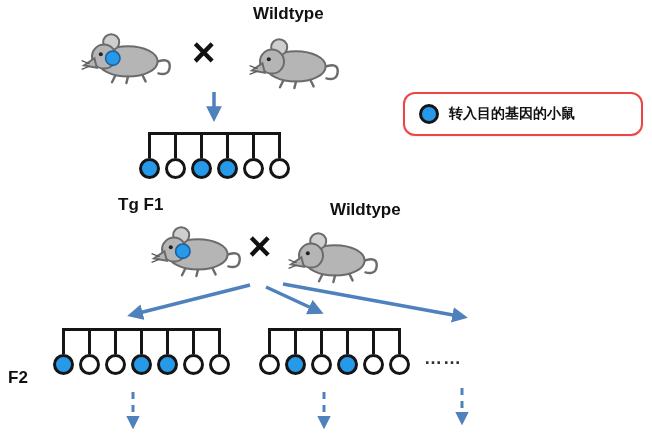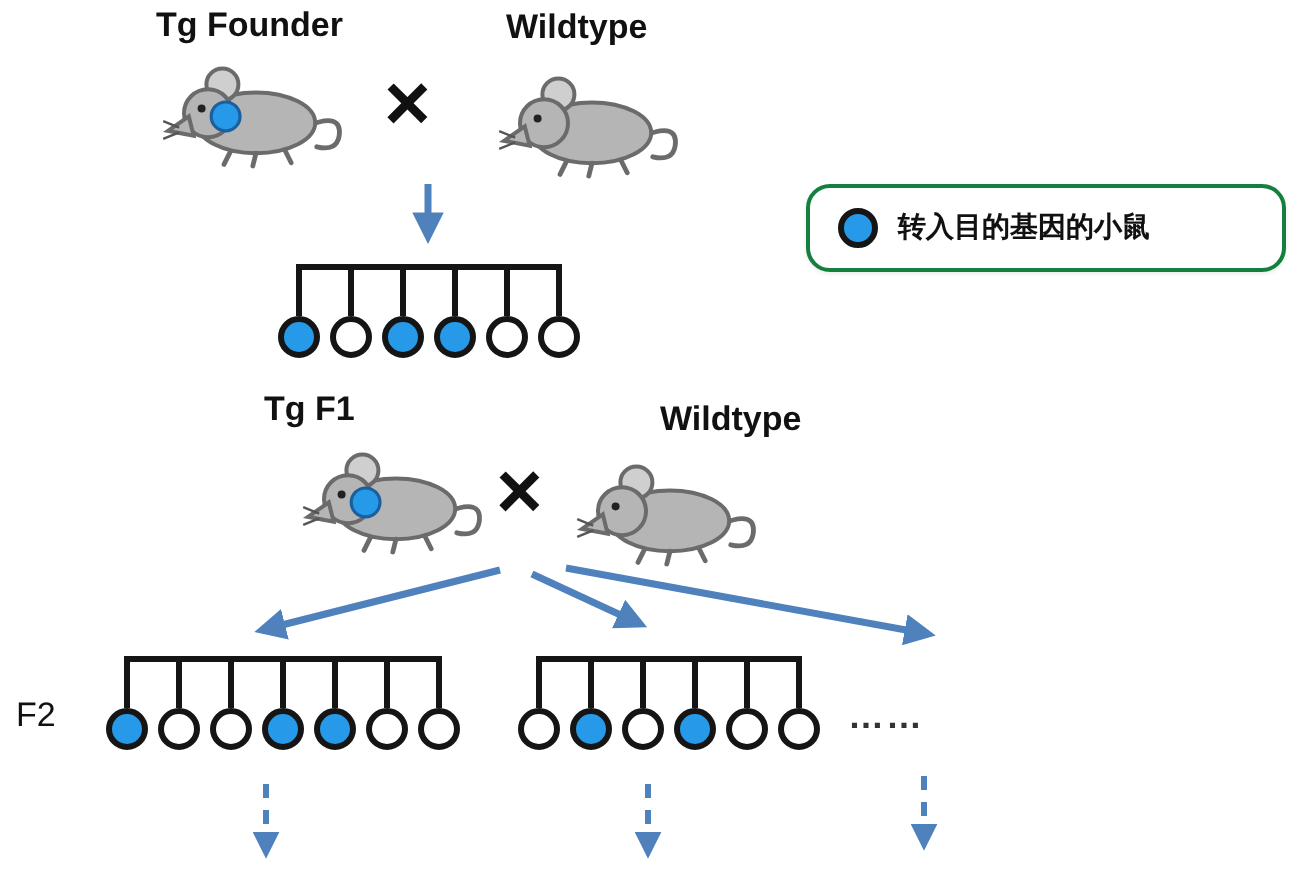--- a/index.html
+++ b/index.html
@@ -22,31 +22,31 @@
   .comb{position:absolute;display:flex;}
   .comb-line{position:absolute;top:0;left:13px;right:13px;height:3px;background:var(--outline,#151515);}
   .comb-item{width:26px;display:flex;flex-direction:column;align-items:center;}
   .tick{width:3px;height:26px;background:var(--outline,#151515);}
   .circle{width:21px;height:21px;border-radius:50%;border:3px solid var(--outline,#151515);box-sizing:border-box;background:#fff;}
   .circle.filled{background:var(--transgenic-fill,#2699e8);}
 
   
   .legend{
     position:absolute;left:403px;top:92px;width:240px;box-sizing:border-box;
-    border:2px solid #15803d;border-radius:12px;background:#fff;
+    border:2px solid #ef4444;border-radius:12px;background:#fff;
     padding:10px 14px;display:flex;flex-direction:column;gap:10px;
     box-shadow:0 1px 2px rgba(0,0,0,0.08);
     justify-content:center;
   }
   .legend-row{display:flex;align-items:center;gap:10px;}
   .legend-circle{width:20px;height:20px;border-radius:50%;border:3px solid var(--outline,#151515);box-sizing:border-box;background:#fff;flex:0 0 auto;}
   .legend-circle.filled{background:var(--transgenic-fill,#2699e8);}
   .legend-label{font-size:14px;font-weight:600;color:#111;white-space:nowrap;}
 
-  .f2-label{position:absolute;left:8px;top:348px;font-weight:normal;font-size:17px;color:#111;}
+  .f2-label{position:absolute;left:8px;top:368px;font-weight:bold;font-size:17px;color:#111;}
   .ellipsis{position:absolute;left:424px;top:348px;font-weight:bold;font-size:18px;letter-spacing:1px;color:#333;}
 
   .overlay{position:absolute;left:0;top:0;width:652px;height:443px;pointer-events:none;}
   .overlay .arrow{stroke:var(--arrow,#4f81bd);stroke-width:3.5;fill:none;}
   .overlay .arrow.dashed{stroke-width:3;stroke-dasharray:7 6;}
   .overlay .arrowhead{fill:var(--arrow,#4f81bd);}
 </style>
 </head>
 <body>
 
@@ -60,21 +60,20 @@
     </defs>
     <line class="arrow" x1="214" y1="92" x2="214" y2="118" marker-end="url(#ah)"></line>
     <line class="arrow" x1="250" y1="285" x2="131" y2="315" marker-end="url(#ah)"></line>
     <line class="arrow" x1="266" y1="287" x2="320" y2="312" marker-end="url(#ah)"></line>
     <line class="arrow" x1="283" y1="284" x2="464" y2="317" marker-end="url(#ah)"></line>
     <line class="arrow dashed" x1="133" y1="392" x2="133" y2="426" marker-end="url(#ah)"></line>
     <line class="arrow dashed" x1="324" y1="392" x2="324" y2="426" marker-end="url(#ah)"></line>
     <line class="arrow dashed" x1="462" y1="388" x2="462" y2="422" marker-end="url(#ah)"></line>
   </svg>
 
-  <div class="label" style="left:78px;top:3px;">Tg Founder</div>
   <div class="label" style="left:253px;top:4px;">Wildtype</div>
 
   <div class="mouse" style="left:80px;top:24px;">
     <svg viewBox="0 0 120 76">
       <path class="tail" d="M92 48 q22 -9 20 6 q-1.5 10 -14 7"></path>
       <ellipse class="body" cx="60" cy="46" rx="37" ry="19"></ellipse>
       <circle class="ear" cx="39" cy="22" r="10"></circle>
       <circle class="head" cx="30" cy="40" r="15"></circle>
       <path class="snout" d="M18 42 L5 51 L21 54 Z"></path>
       <circle class="eye" cx="26" cy="37" r="2.5"></circle>
@@ -127,21 +126,21 @@
       </div>
     </div>
 
   <div class="legend">
     <div class="legend-row">
       <span class="legend-circle filled"></span>
       <span class="legend-label">转入目的基因的小鼠</span>
     </div>
   </div>
 
-  <div class="label" style="left:132px;top:195px;">Tg F1</div>
+  <div class="label" style="left:118px;top:195px;">Tg F1</div>
   <div class="label" style="left:330px;top:200px;">Wildtype</div>
 
   <div class="mouse" style="left:150px;top:217px;">
     <svg viewBox="0 0 120 76">
       <path class="tail" d="M92 48 q22 -9 20 6 q-1.5 10 -14 7"></path>
       <ellipse class="body" cx="60" cy="46" rx="37" ry="19"></ellipse>
       <circle class="ear" cx="39" cy="22" r="10"></circle>
       <circle class="head" cx="30" cy="40" r="15"></circle>
       <path class="snout" d="M18 42 L5 51 L21 54 Z"></path>
       <circle class="eye" cx="26" cy="37" r="2.5"></circle>

